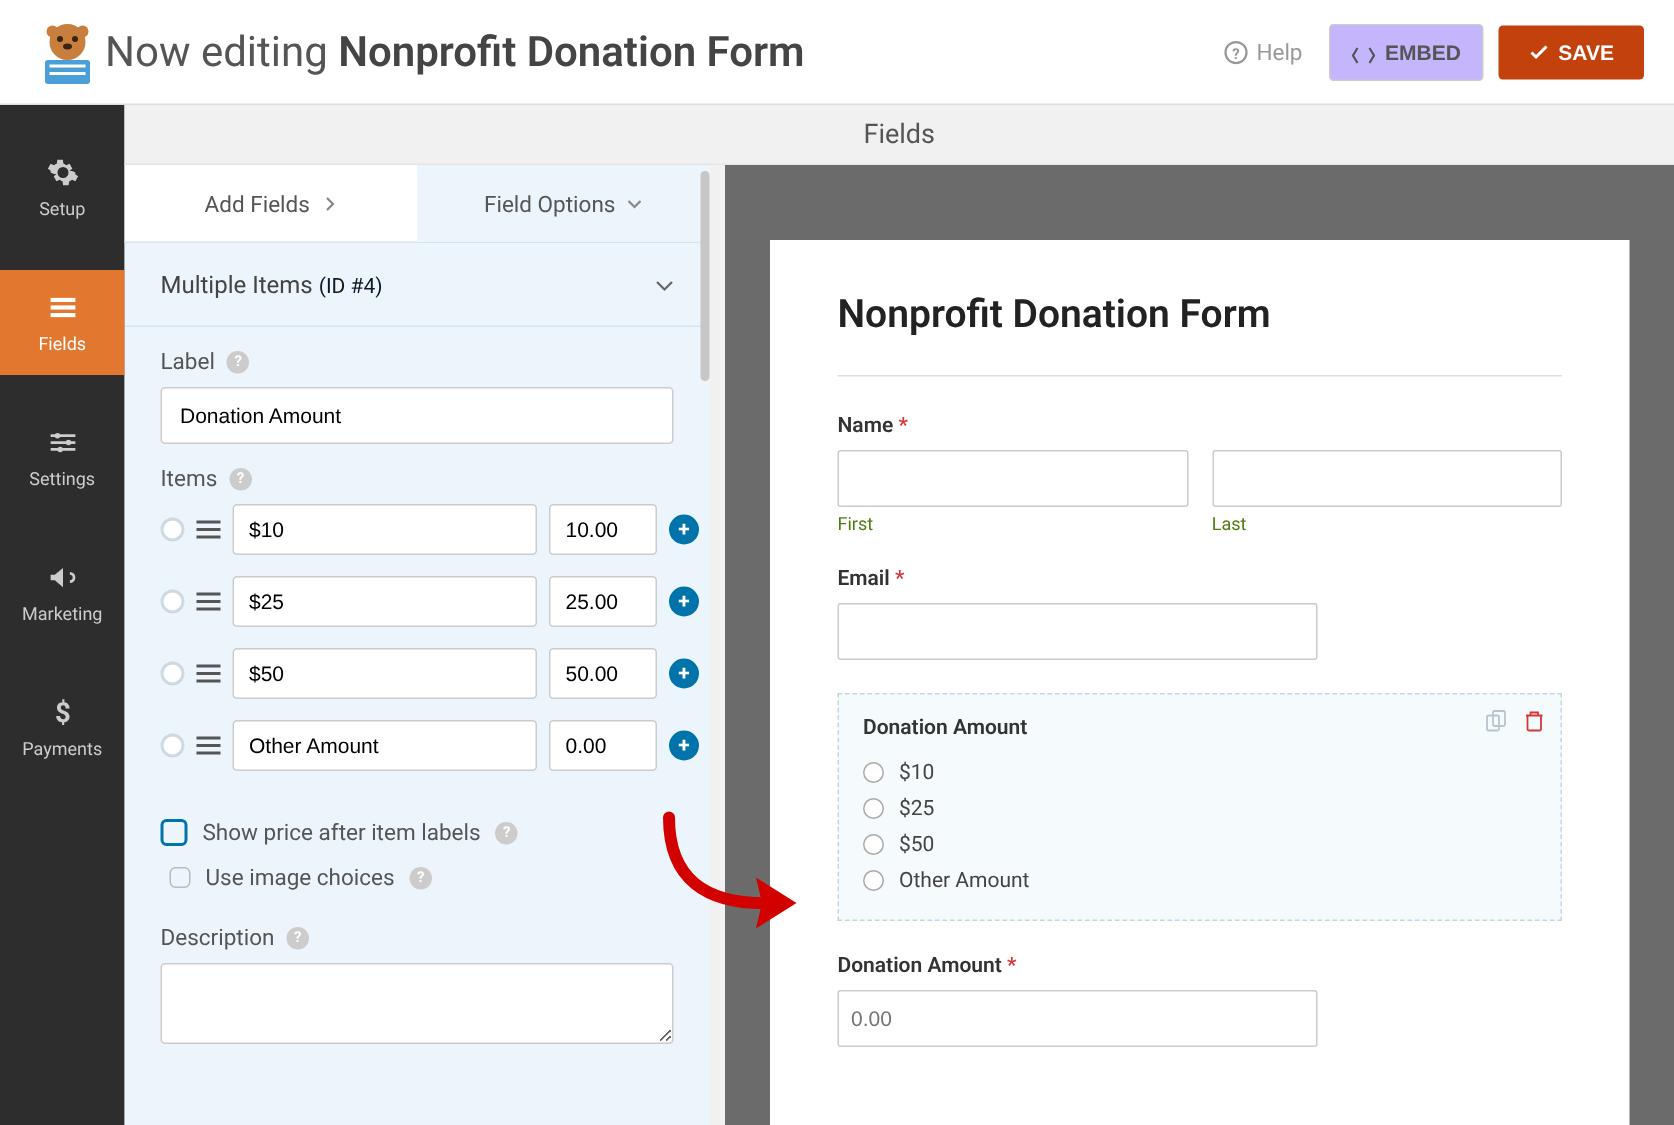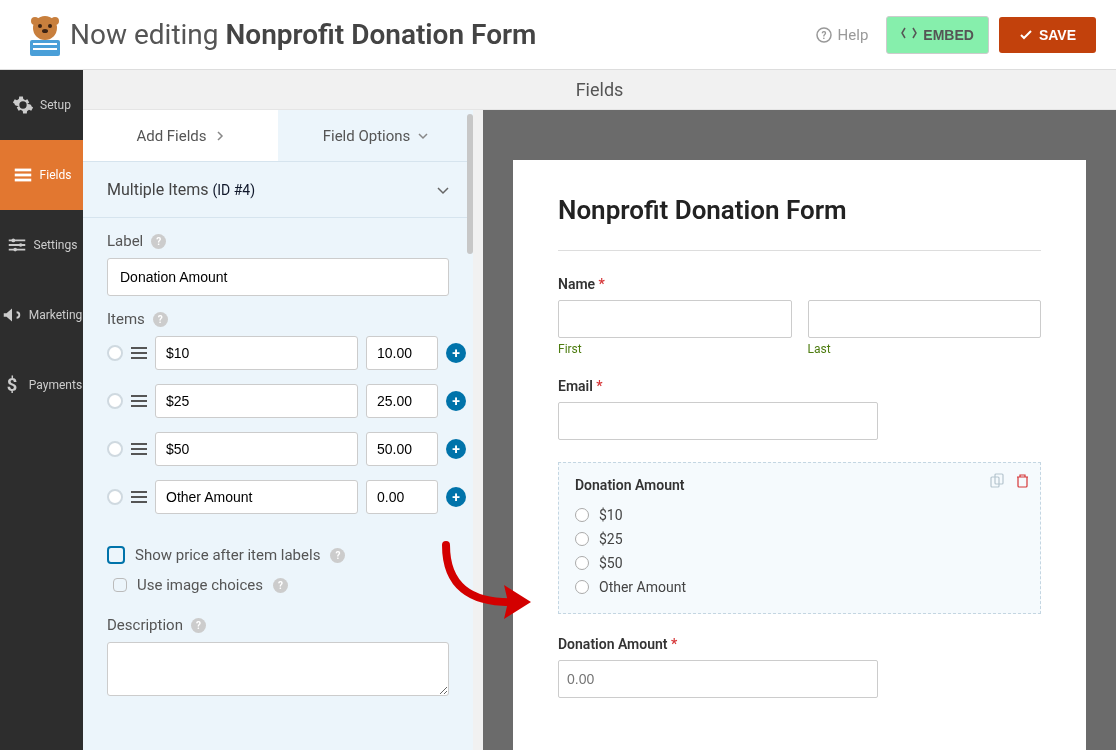--- a/index.html
+++ b/index.html
@@ -6,26 +6,26 @@
 body { font-family: -apple-system, BlinkMacSystemFont, "Segoe UI", Roboto, Arial, sans-serif; font-size: 14px; color: #444; background: #f1f1f1; width: 1116px; height: 750px; overflow: hidden; position: relative; }
 
 
 .header { height: 70px; background: #fff; border-bottom: 1px solid #ddd; display: flex; align-items: center; padding: 0 20px; }
 .logo { width: 50px; height: 50px; display: flex; align-items: center; justify-content: center; }
 .logo svg { width: 46px; height: 46px; }
 .editing-title { flex: 1; text-align: left; font-size: 28px; color: #555; }
 .editing-title strong { color: #444; font-weight: 600; }
 .help-link { color: #999; font-size: 15px; margin-right: 18px; display: flex; align-items: center; gap: 6px; cursor: pointer; }
 .help-link svg { width: 16px; height: 16px; }
-.embed-btn { background: #86efac; border: 1px solid #ccc; color: #555; padding: 10px 14px; font-size: 14px; font-weight: 600; margin-right: 10px; cursor: pointer; display: flex; align-items: flex-start; gap: 6px; border-radius: 3px; }
+.embed-btn { background: #c4b5fd; border: 1px solid #ccc; color: #555; padding: 10px 14px; font-size: 14px; font-weight: 600; margin-right: 10px; cursor: pointer; display: flex; align-items: flex-end; gap: 6px; border-radius: 3px; }
 .save-btn { background: #c2410c; border: none; color: #fff; padding: 10px 20px; font-size: 14px; font-weight: 700; cursor: pointer; border-radius: 3px; display: flex; align-items: center; gap: 6px; }
 
 
 .sidebar { position: absolute; left: 0; top: 70px; width: 83px; bottom: 0; background: #2d2d2d; }
-.sidebar-item { height: 70px; display: flex; flex-direction: row; align-items: center; justify-content: center; color: #ccc; font-size: 12px; cursor: pointer; gap: 6px; }
+.sidebar-item { height: 70px; display: flex; flex-direction: column; align-items: center; justify-content: center; color: #ccc; font-size: 12px; cursor: pointer; gap: 6px; margin-top: 20px; }
 .sidebar-item.active { background: #e27730; color: #fff; }
 .sidebar-item svg { width: 22px; height: 22px; }
 
 
 .main { position: absolute; left: 83px; top: 70px; right: 0; bottom: 0; display: flex; flex-direction: column; }
 .fields-header { height: 40px; background: #f1f1f1; display: flex; align-items: center; justify-content: center; font-size: 18px; color: #555; border-bottom: 1px solid #e5e5e5; }
 
 .content-row { flex: 1; display: flex; overflow: hidden; }
 
 

